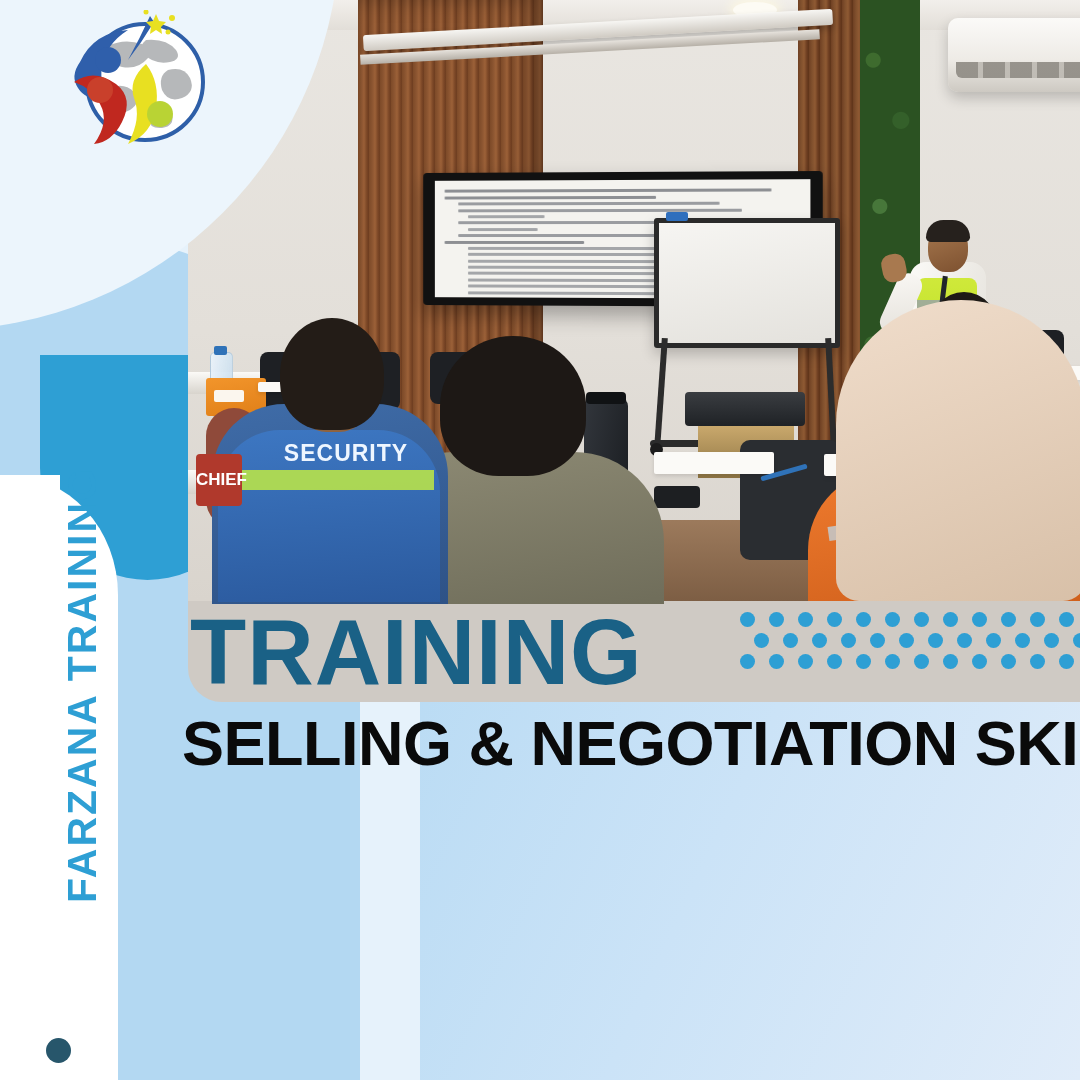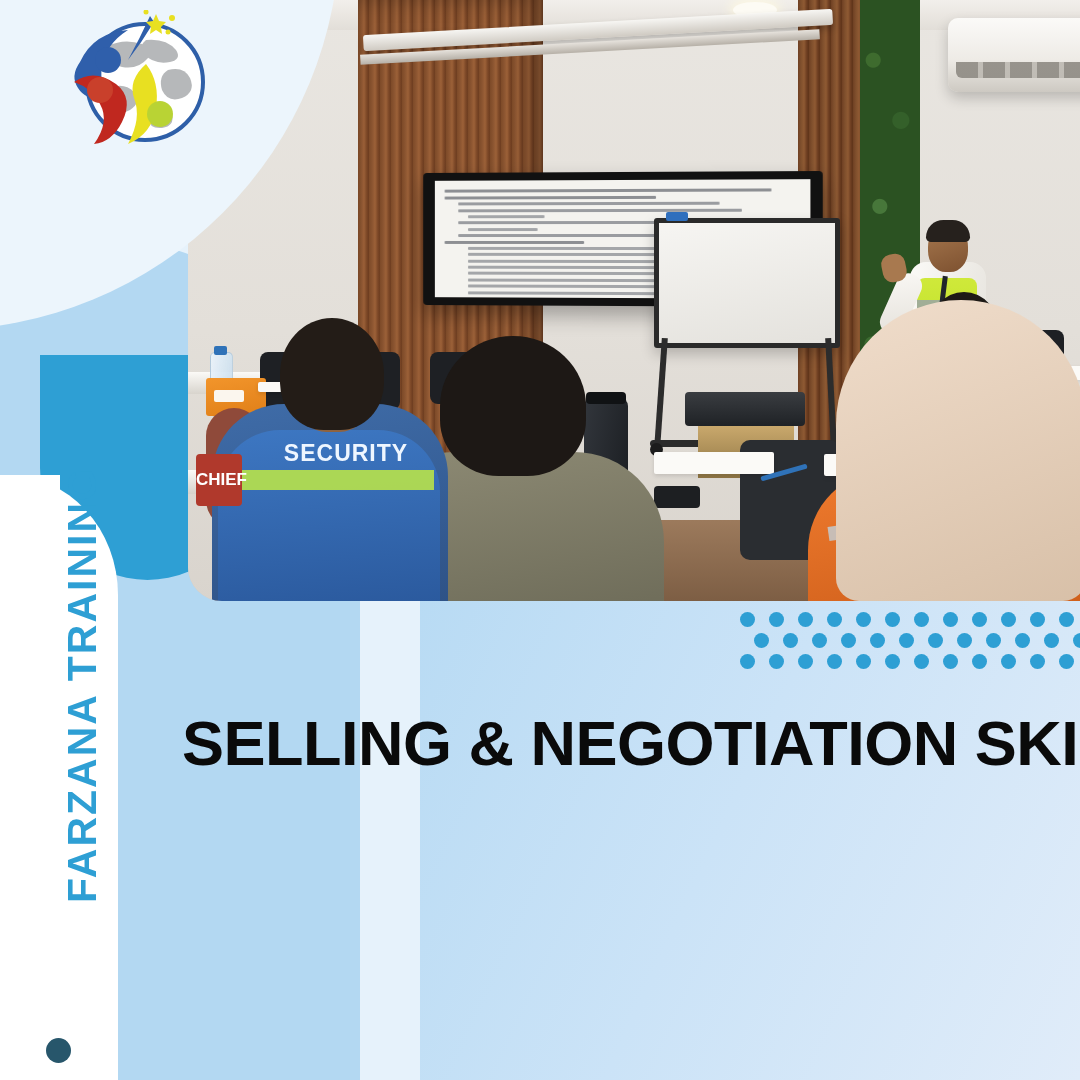--- a/index.html
+++ b/index.html
@@ -52,21 +52,21 @@
     white-space:nowrap;
     z-index:6;
   }
   .brand-dot{
     position:absolute;left:46px;top:1038px;width:25px;height:25px;
     border-radius:50%;background:#27566b;z-index:7;
   }
 
   
   .photo{
-    position:absolute;left:188px;top:0;width:892px;height:601px;
+    position:absolute;left:188px;top:0;width:892px;height:702px;
     overflow:hidden;
     border-bottom-left-radius:34px;
     background:#cfcac4;
     z-index:3;
   }
   .ph{position:absolute;}
 
   
   .wall-back{position:absolute;left:0;top:0;width:892px;height:601px;
     background:linear-gradient(180deg,#e9e6e1 0%,#e3dfd9 55%,#d9d4cd 100%);}
@@ -536,15 +536,16 @@
       <span style="left: 116px; top: 42px; background: rgb(46, 159, 212);"></span>
       <span style="left: 145px; top: 42px; background: rgb(46, 159, 212);"></span>
       <span style="left: 174px; top: 42px; background: rgb(46, 159, 212);"></span>
       <span style="left: 203px; top: 42px; background: rgb(46, 159, 212);"></span>
       <span style="left: 232px; top: 42px; background: rgb(46, 159, 212);"></span>
       <span style="left: 261px; top: 42px; background: rgb(46, 159, 212);"></span>
       <span style="left: 290px; top: 42px; background: rgb(46, 159, 212);"></span>
       <span style="left: 319px; top: 42px; background: rgb(46, 159, 212);"></span>
     </div>
 
+  <div class="h-training">TRAINING</div>
   <div class="h-sub">SELLING &amp; NEGOTIATION SKILL</div>
 
 </div>
 
 </body></html>

